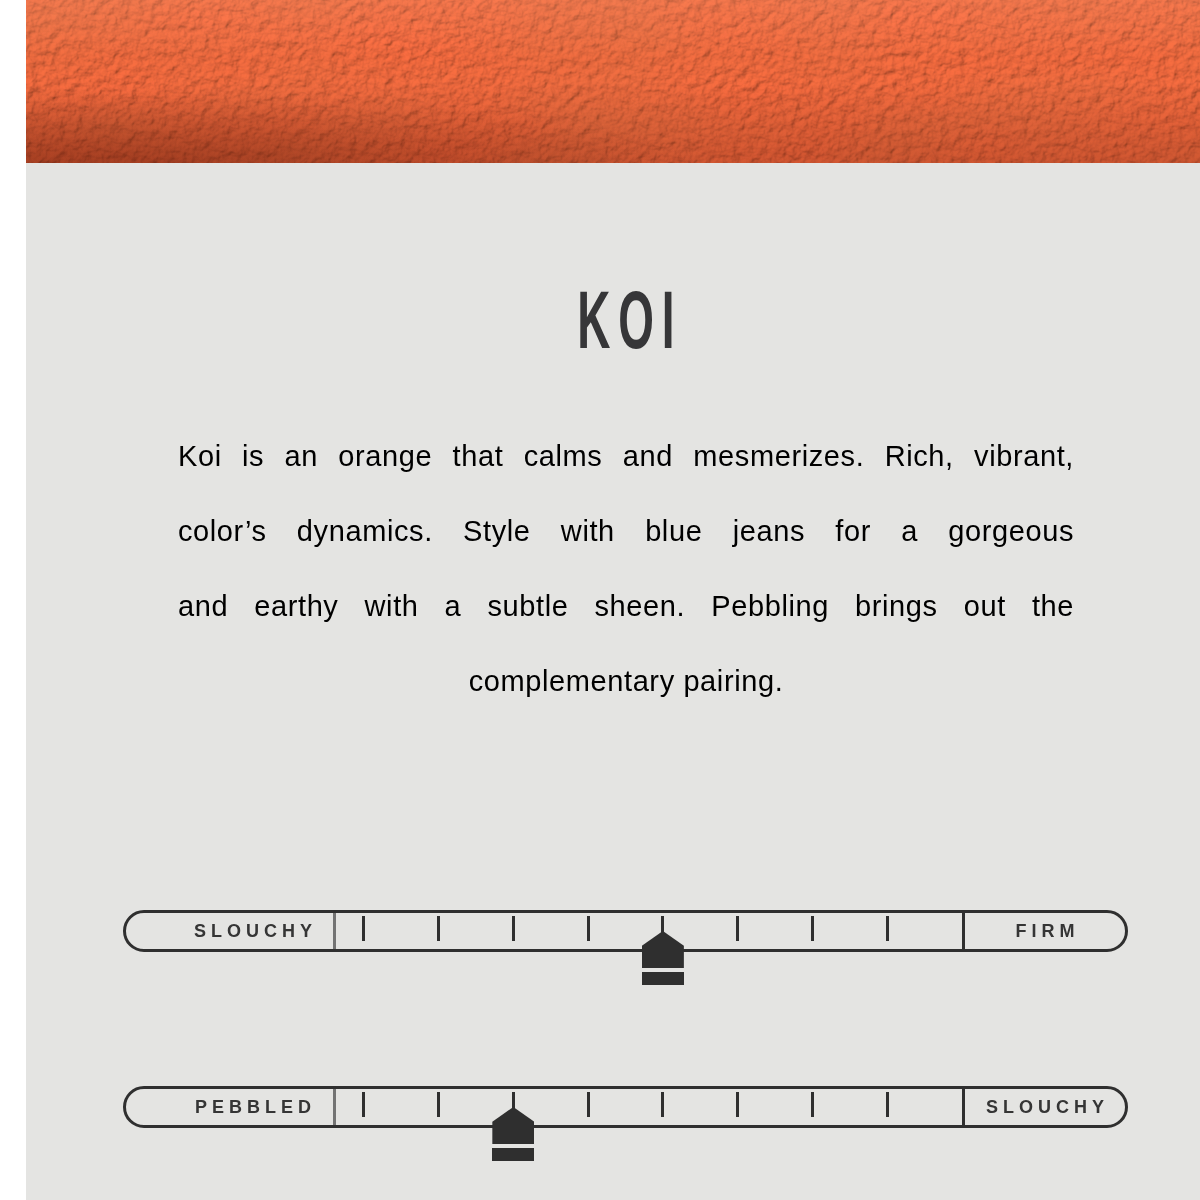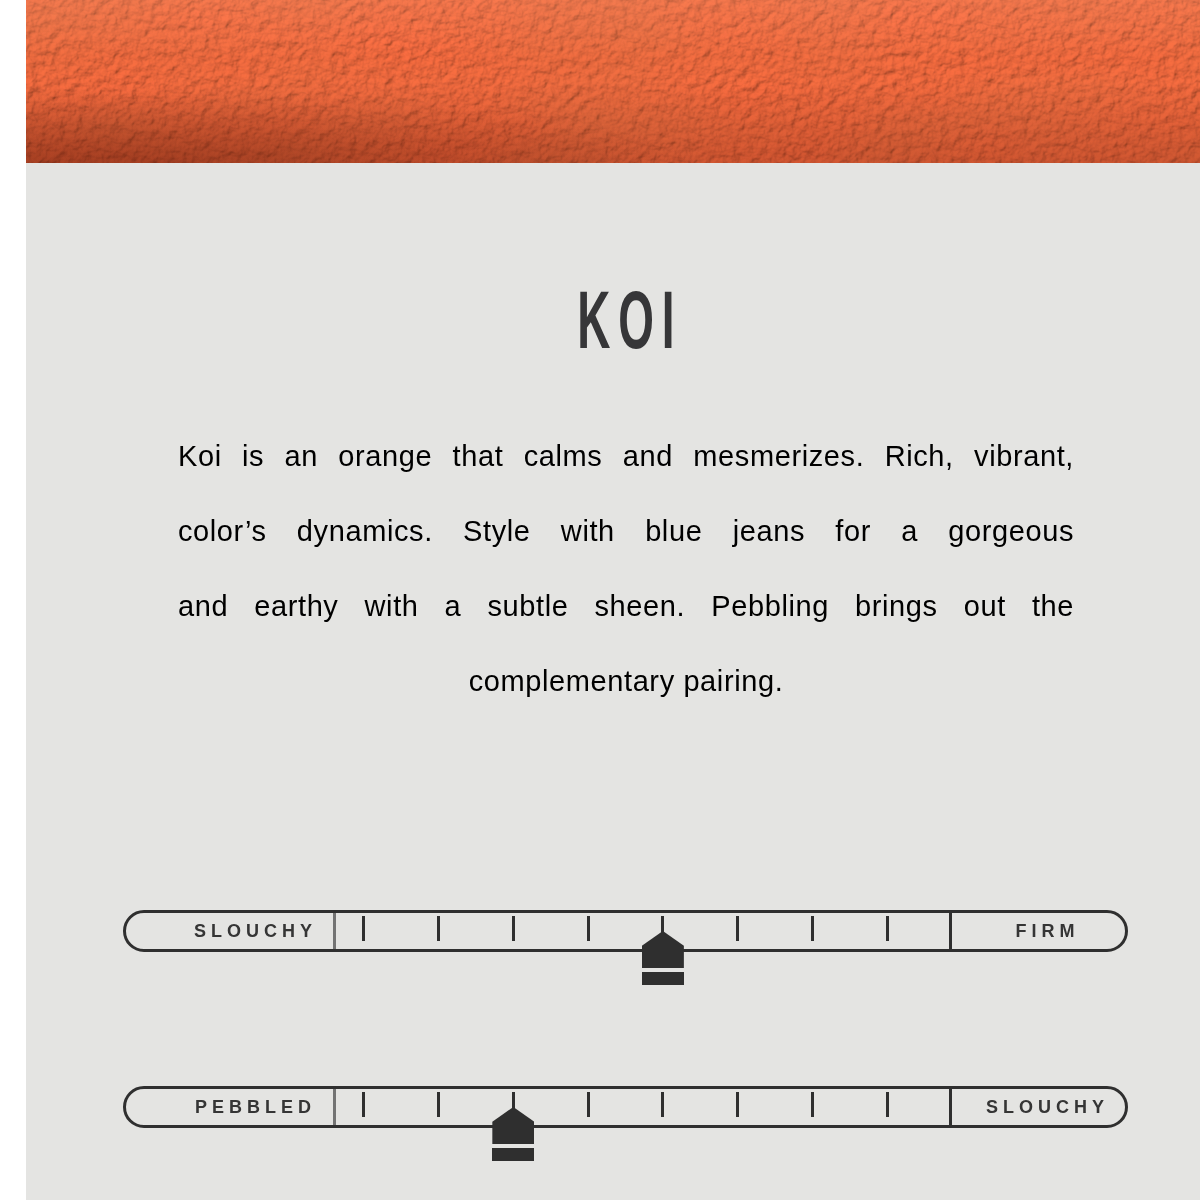--- a/index.html
+++ b/index.html
@@ -92,21 +92,20 @@
     padding-left: 47px;
   }
   .slider .sec-right {
     position: absolute;
     right: 0; top: 0; bottom: 0;
     width: 160px;
     border-left: 3px solid #2f2f2f;
     display: flex;
     align-items: center;
     justify-content: center;
-    padding-left: 13px;
   }
   .slider .slider-label {
     font-size: 18px;
     font-weight: bold;
     letter-spacing: 5px;
     padding-left: 5px;
     color: #353535;
     white-space: nowrap;
   }
   .slider .track {

